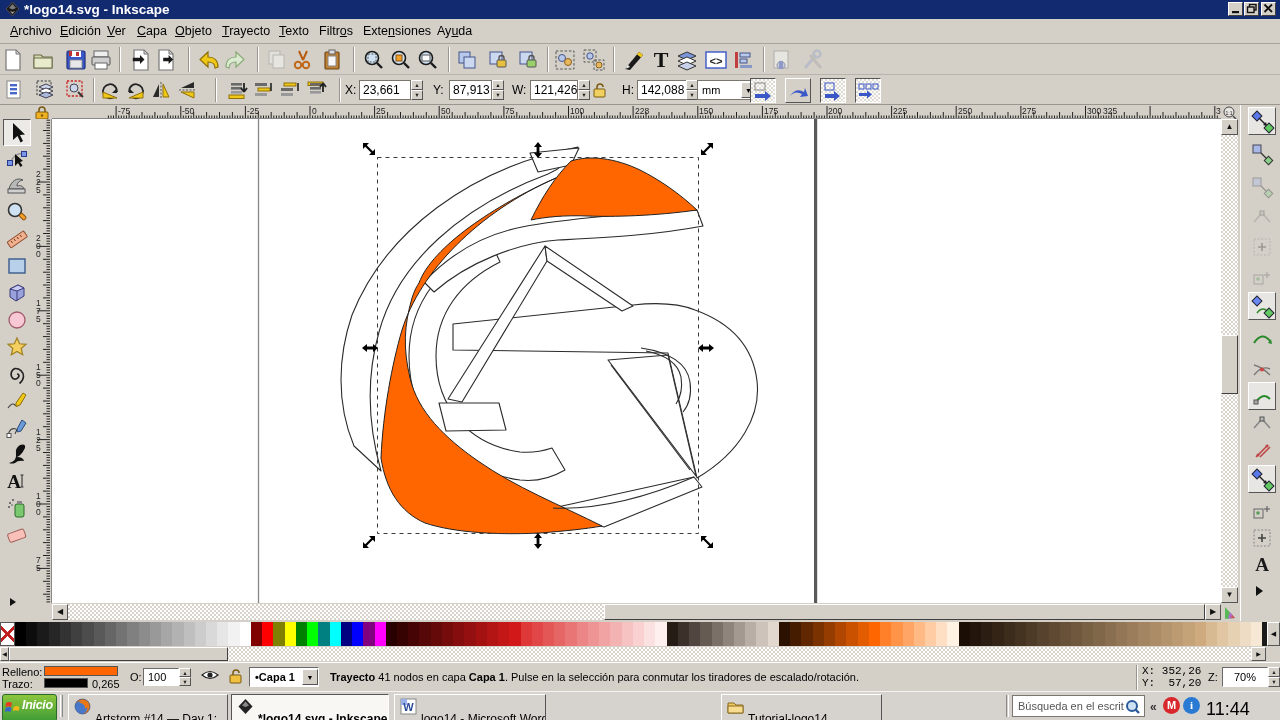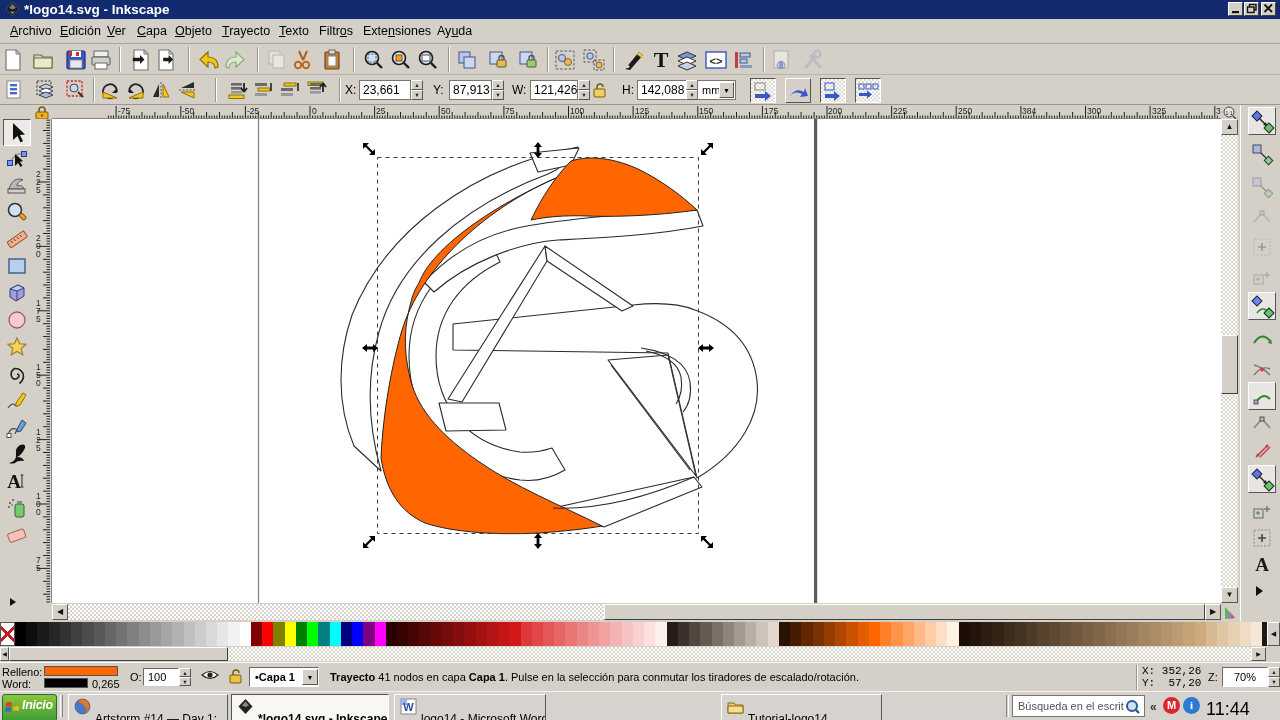--- a/index.html
+++ b/index.html
@@ -328,21 +328,21 @@
       <span class="lockic"><svg width="16" height="17">
           <rect x="2" y="8" width="11" height="8" rx="1" fill="#f0d060" stroke="#7a5a10"></rect>
           <path d="M5,8 v-2 a3,3 0 0 1 6,0" fill="none" stroke="#7a5a10" stroke-width="1.5"></path>
         </svg></span>
       <span class="lab" style="left:622px">H:</span>
       <span class="spin" style="left:637px;width:70px">142,088</span>
       <span class="updn" style="left:686px">
         <i>▲</i>
         <i>▼</i>
       </span>
-      <span class="ddown" style="left:697px;width:39px">mm<span class="dbtn">▼</span></span>
+      <span class="ddown" style="left:697px;width:61px">mm<span class="dbtn">▼</span></span>
       <span class="tglb press" style="left:750px"><svg width="22" height="22">
           <path d="M3,14 h10 v-3 l6,5 -6,5 v-3 h-10 z" fill="#3a57c8"></path>
           <rect x="3" y="3" width="10" height="7" fill="none" stroke="#888"></rect>
         </svg></span>
       <span class="tglb" style="left:785px"><svg width="22" height="22">
           <path d="M3,16 q6,-9 14,-4 l1,-4 3,8 -8,1 2,-3 q-7,-4 -12,2 z" fill="#3a57c8"></path>
         </svg></span>
       <span class="tglb press" style="left:820px"><svg width="22" height="22">
           <path d="M3,14 h9 v-3 l6,5 -6,5 v-3 h-9 z" fill="#3a57c8"></path>
           <rect x="3" y="3" width="9" height="7" fill="none" stroke="#3a57c8"></rect>
@@ -864,29 +864,29 @@
         </g>
       </svg>
       <div class="rlab" style="left:66px">-75</div>
       <div class="rlab" style="left:130px">-50</div>
       <div class="rlab" style="left:195px">-25</div>
       <div class="rlab" style="left:260px">0</div>
       <div class="rlab" style="left:324px">25</div>
       <div class="rlab" style="left:389px">50</div>
       <div class="rlab" style="left:453px">75</div>
       <div class="rlab" style="left:518px">100</div>
-      <div class="rlab" style="left:583px">125</div>
+      <div class="rlab" style="left:583px">228</div>
       <div class="rlab" style="left:647px">150</div>
       <div class="rlab" style="left:712px">175</div>
       <div class="rlab" style="left:776px">200</div>
       <div class="rlab" style="left:841px">225</div>
       <div class="rlab" style="left:906px">250</div>
-      <div class="rlab" style="left:970px">384</div>
+      <div class="rlab" style="left:970px">275</div>
       <div class="rlab" style="left:1035px">300</div>
-      <div class="rlab" style="left:1100px">325</div>
+      <div class="rlab" style="left:1051px">325</div>
       <div class="rlab" style="left:1164px">350</div>
     </div>
     <div class="vruler">
       <svg width="18" height="484" style="position:absolute;left:0;top:0">
         <g stroke="#222" stroke-width="1">
           <line x1="13.5" y1="1.2" x2="17" y2="1.2"></line>
           <line x1="13.5" y1="3.8" x2="17" y2="3.8"></line>
           <line x1="13.5" y1="6.3" x2="17" y2="6.3"></line>
           <line x1="13.5" y1="8.9" x2="17" y2="8.9"></line>
           <line x1="10" y1="11.5" x2="17" y2="11.5"></line>
@@ -1377,21 +1377,21 @@
       <div class="sbtn" style="left:1267px;top:1px;width:13px;height:24px;font-size:7px;line-height:22px">◀</div>
     </div>
     <div id="palsb">
       <div class="sbtn" style="left:0;top:0;width:9px;height:14px;font-size:6px;line-height:12px">◀</div>
       <div class="trough" style="left:9px;top:0;width:1242px;height:14px"></div>
       <div class="thumb" style="left:9px;top:0;width:219px;height:14px"></div>
       <div class="sbtn" style="left:1251px;top:0;width:15px;height:14px;font-size:6px;line-height:12px">▶</div>
     </div>
     <div id="status">
       <div style="position:absolute;left:2px;top:3px">Relleno:</div>
-      <div style="position:absolute;left:2px;top:15px">Word:</div>
+      <div style="position:absolute;left:2px;top:15px">Trazo:</div>
       <div style="position:absolute;left:44px;top:3px;width:74px;height:10px;background:#ff6600;border:1px solid #555"></div>
       <div style="position:absolute;left:44px;top:15px;width:44px;height:10px;background:#000;border:1px solid #555"></div>
       <div style="position:absolute;left:92px;top:15px">0,265</div>
       <div style="position:absolute;left:130px;top:8px">O:</div>
       <div class="sunken" style="position:absolute;left:143px;top:5px;width:36px;height:18px;background:#fff;padding:2px 0 0 4px">100</div>
       <span class="updn" style="left:179px;top:5px;height:18px">
         <i style="height:9px">▲</i>
         <i style="top:9px;height:9px">▼</i>
       </span>
       <div style="position:absolute;left:200px;top:4px"><svg width="20" height="16">

